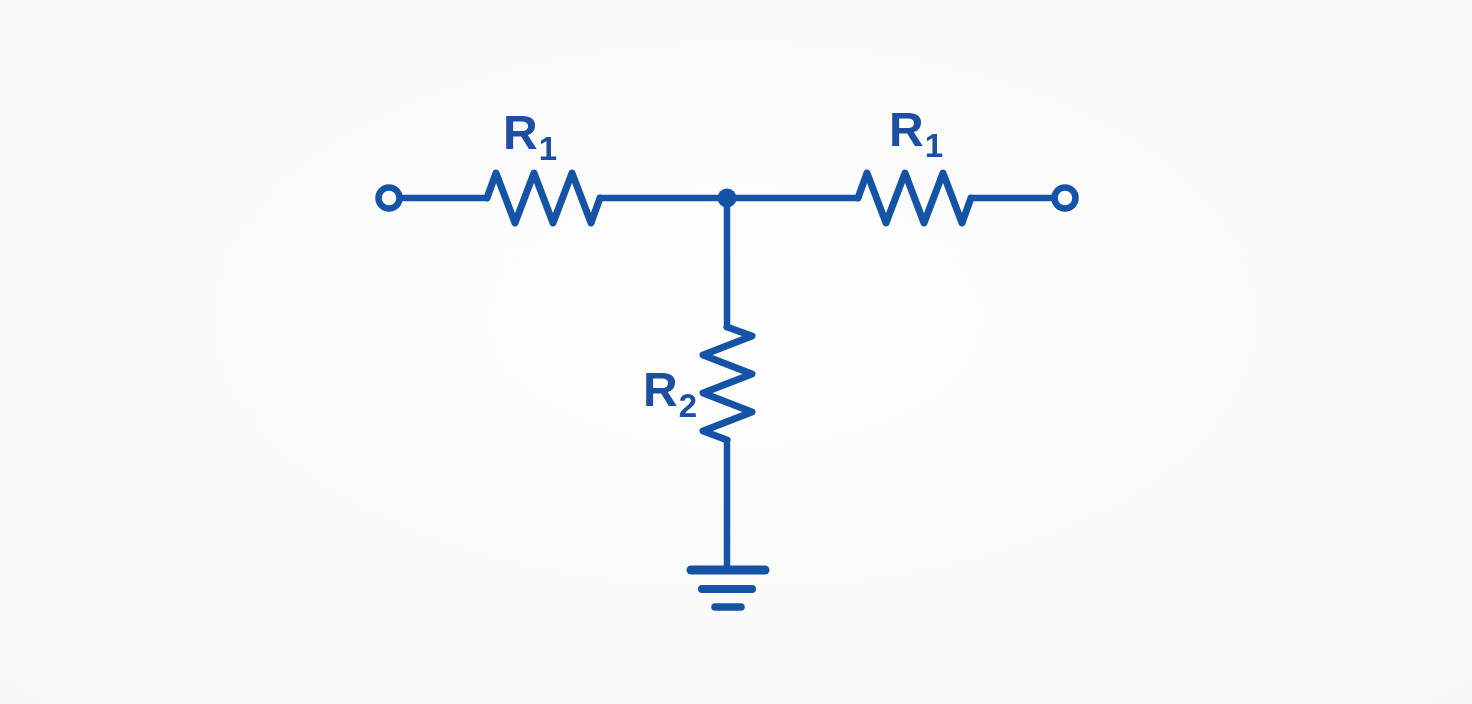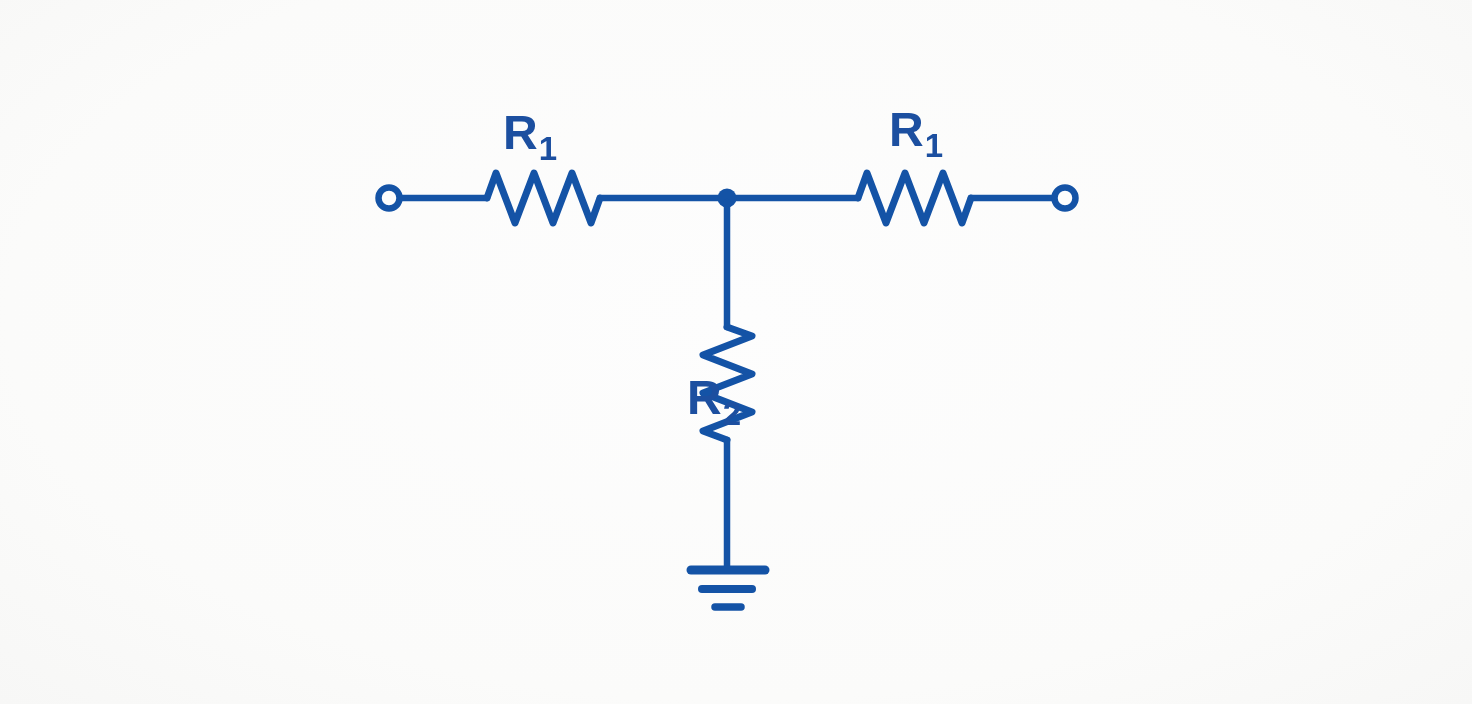--- a/index.html
+++ b/index.html
@@ -121,17 +121,17 @@
   </svg>
 
   <div class="ref-label" style="left:503px; top:109px;">
     <span>R</span><span class="sub">1</span>
   </div>
 
   <div class="ref-label" style="left:889px; top:106px;">
     <span>R</span><span class="sub">1</span>
   </div>
 
-  <div class="ref-label" style="left:643px; top:374px;margin-left:44px;">
+  <div class="ref-label" style="left:643px; top:366px;">
     <span>R</span><span class="sub">2</span>
   </div>
 
 </div>
 
 </body></html>

